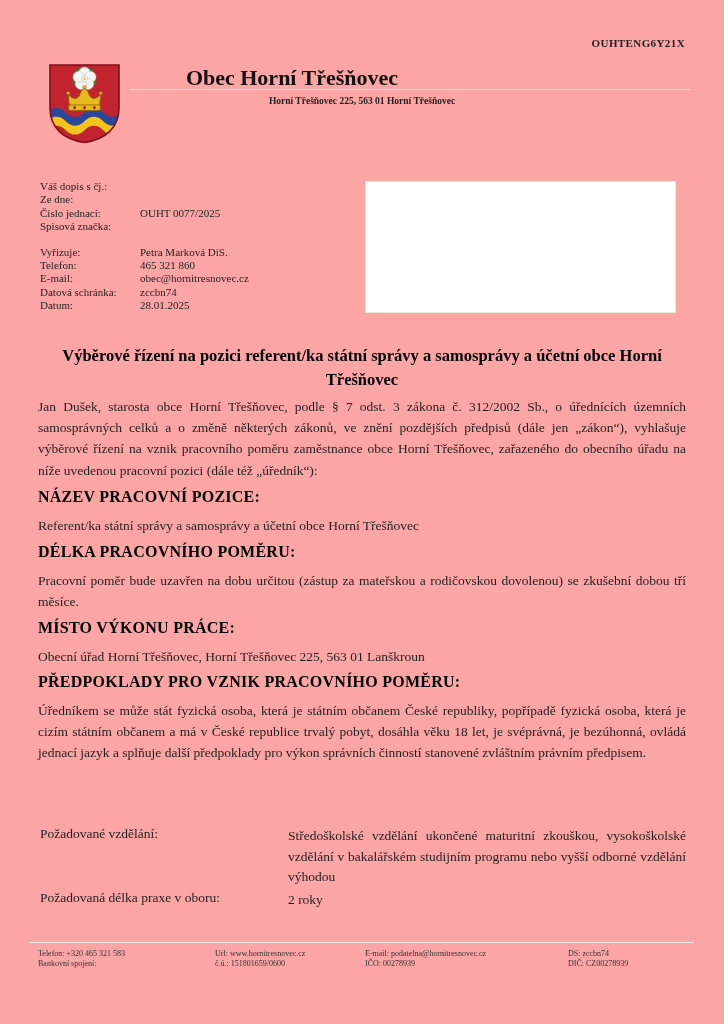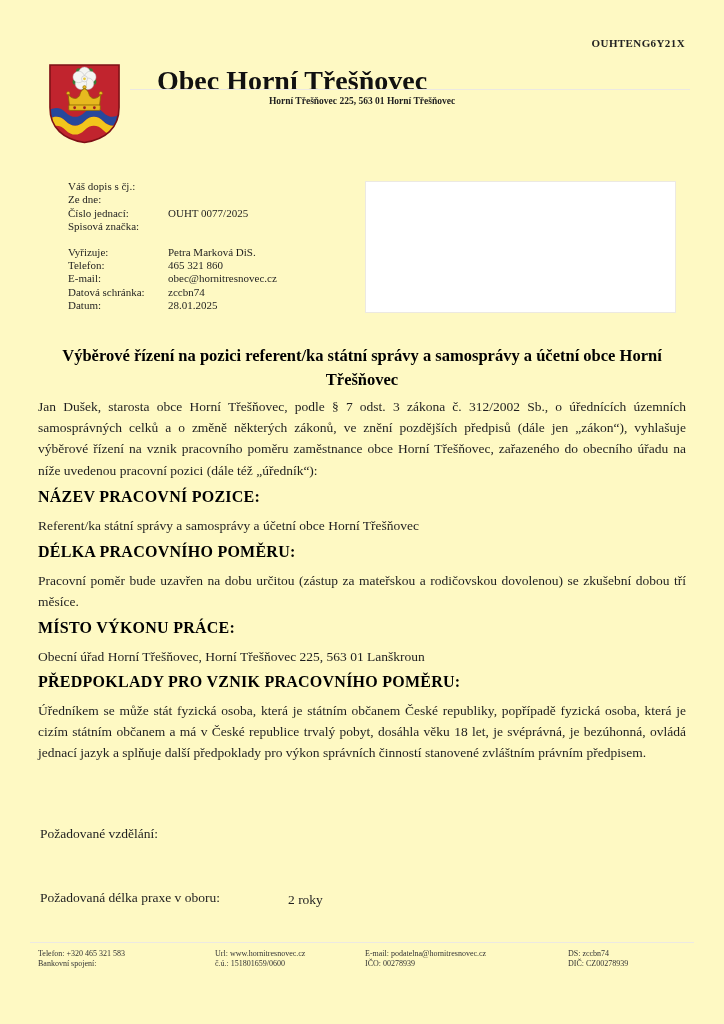--- a/index.html
+++ b/index.html
@@ -2,42 +2,42 @@
 <html><head>
 <meta charset="utf-8">
 <style>
   * { margin:0; padding:0; box-sizing:border-box; }
   html,body { background:#ffffff; }
   body {
     width:724px; height:1024px; position:relative; overflow:hidden;
     font-family:"Liberation Serif","DejaVu Serif",serif;
     color:#1f1f1f;
   }
-  .page { position:absolute; inset:0; background:#fef9c3; }
+  .page { position:absolute; inset:0; background:#fca5a5; }
   .abs { position:absolute; }
 
   .doc-code {
     top:37px; right:39px; font-size:11px; font-weight:bold;
     letter-spacing:0.4px; color:#222;
   }
 
   .coat { left:47px; top:62px; width:75px; height:83px; }
 
   .org-name {
     top:65px; left:0; width:584px; text-align:center;
-    font-size:28px; font-weight:bold; color:#111;
+    font-size:22px; font-weight:bold; color:#111;
   }
   .header-rule { top:89px; left:130px; width:560px; height:1px; }
   .org-address {
     top:96px; left:0; width:724px; text-align:center;
     font-size:9.5px; font-weight:bold; color:#222;
   }
 
   .meta { left:40px; top:180px; font-size:11px; line-height:13.4px; }
-  .meta-row { display:flex;margin-left:28px; }
+  .meta-row { display:flex; }
   .meta-label { width:100px; }
   .meta-value { white-space:nowrap; }
   .meta-gap { height:12px; }
 
   .recipient-box {
     left:365px; top:181px; width:311px; height:132px;
     border:1px solid #ece9e2; background:#fff;
   }
 
   .doc-title {
@@ -181,20 +181,21 @@
   <p class="abs para t-delka">Pracovní poměr bude uzavřen na dobu určitou (zástup za mateřskou a rodičovskou dovolenou) se zkušební dobou tří měsíce.</p>
 
   <div class="abs sec-h h-misto">MÍSTO VÝKONU PRÁCE:</div>
   <p class="abs para single t-misto">Obecní úřad Horní Třešňovec, Horní Třešňovec 225, 563 01 Lanškroun</p>
 
   <div class="abs sec-h h-predp">PŘEDPOKLADY PRO VZNIK PRACOVNÍHO POMĚRU:</div>
   <p class="abs para t-predp">Úředníkem se může stát fyzická osoba, která je státním občanem České republiky, popřípadě fyzická osoba, která je cizím státním občanem a má v České republice trvalý pobyt, dosáhla věku 18 let, je svéprávná, je bezúhonná, ovládá jednací jazyk a splňuje další předpoklady pro výkon správních činností stanovené zvláštním právním předpisem.</p>
 
 
   <div class="abs qual-label q1">Požadované vzdělání:</div>
+  <div class="abs qual-value q1">Středoškolské vzdělání ukončené maturitní zkouškou, vysokoškolské vzdělání v bakalářském studijním programu nebo vyšší odborné vzdělání výhodou</div>
 
   <div class="abs qual-label q2">Požadovaná délka praxe v oboru:</div>
   <div class="abs qual-value q2 q2v">2 roky</div>
 
   <div class="abs footer-rule rule"></div>
 
   <div class="abs footer-col fc1">
     <div>Telefon: +320 465 321 583</div>
     <div>Bankovní spojení:</div>
   </div>

